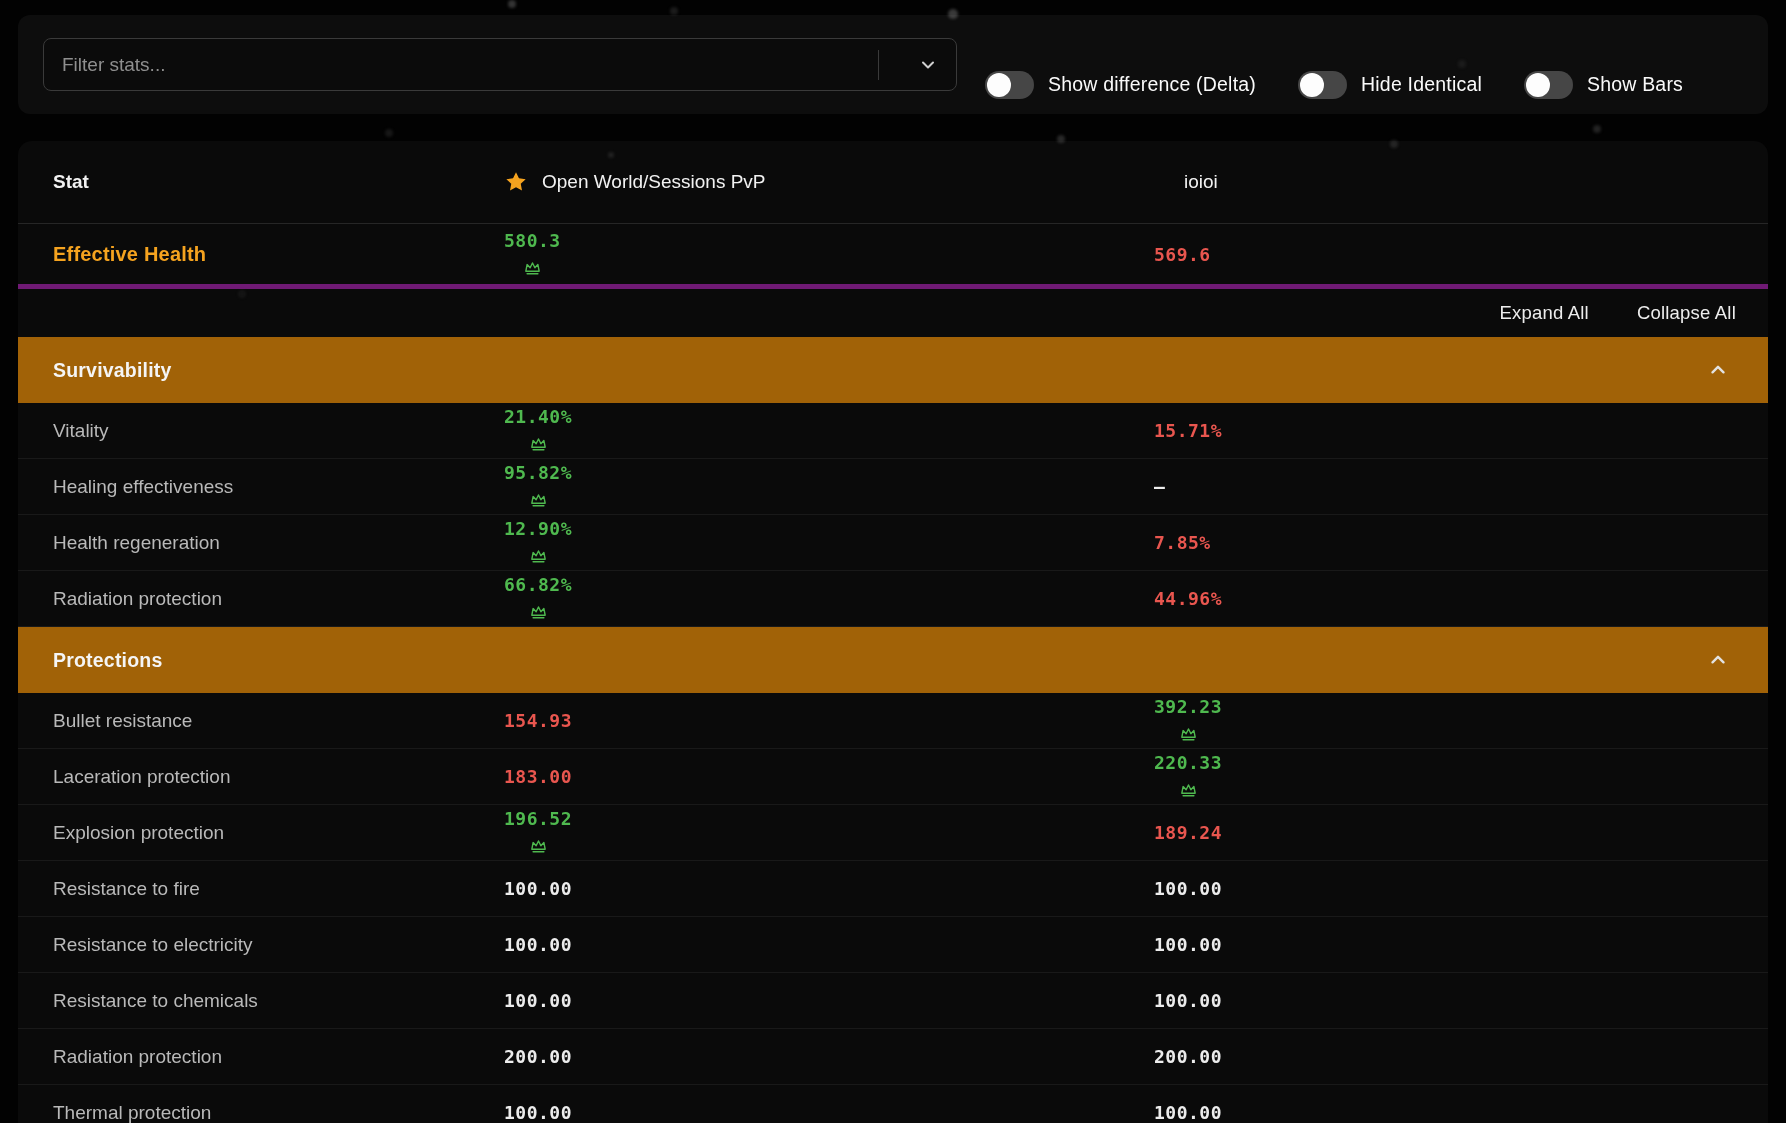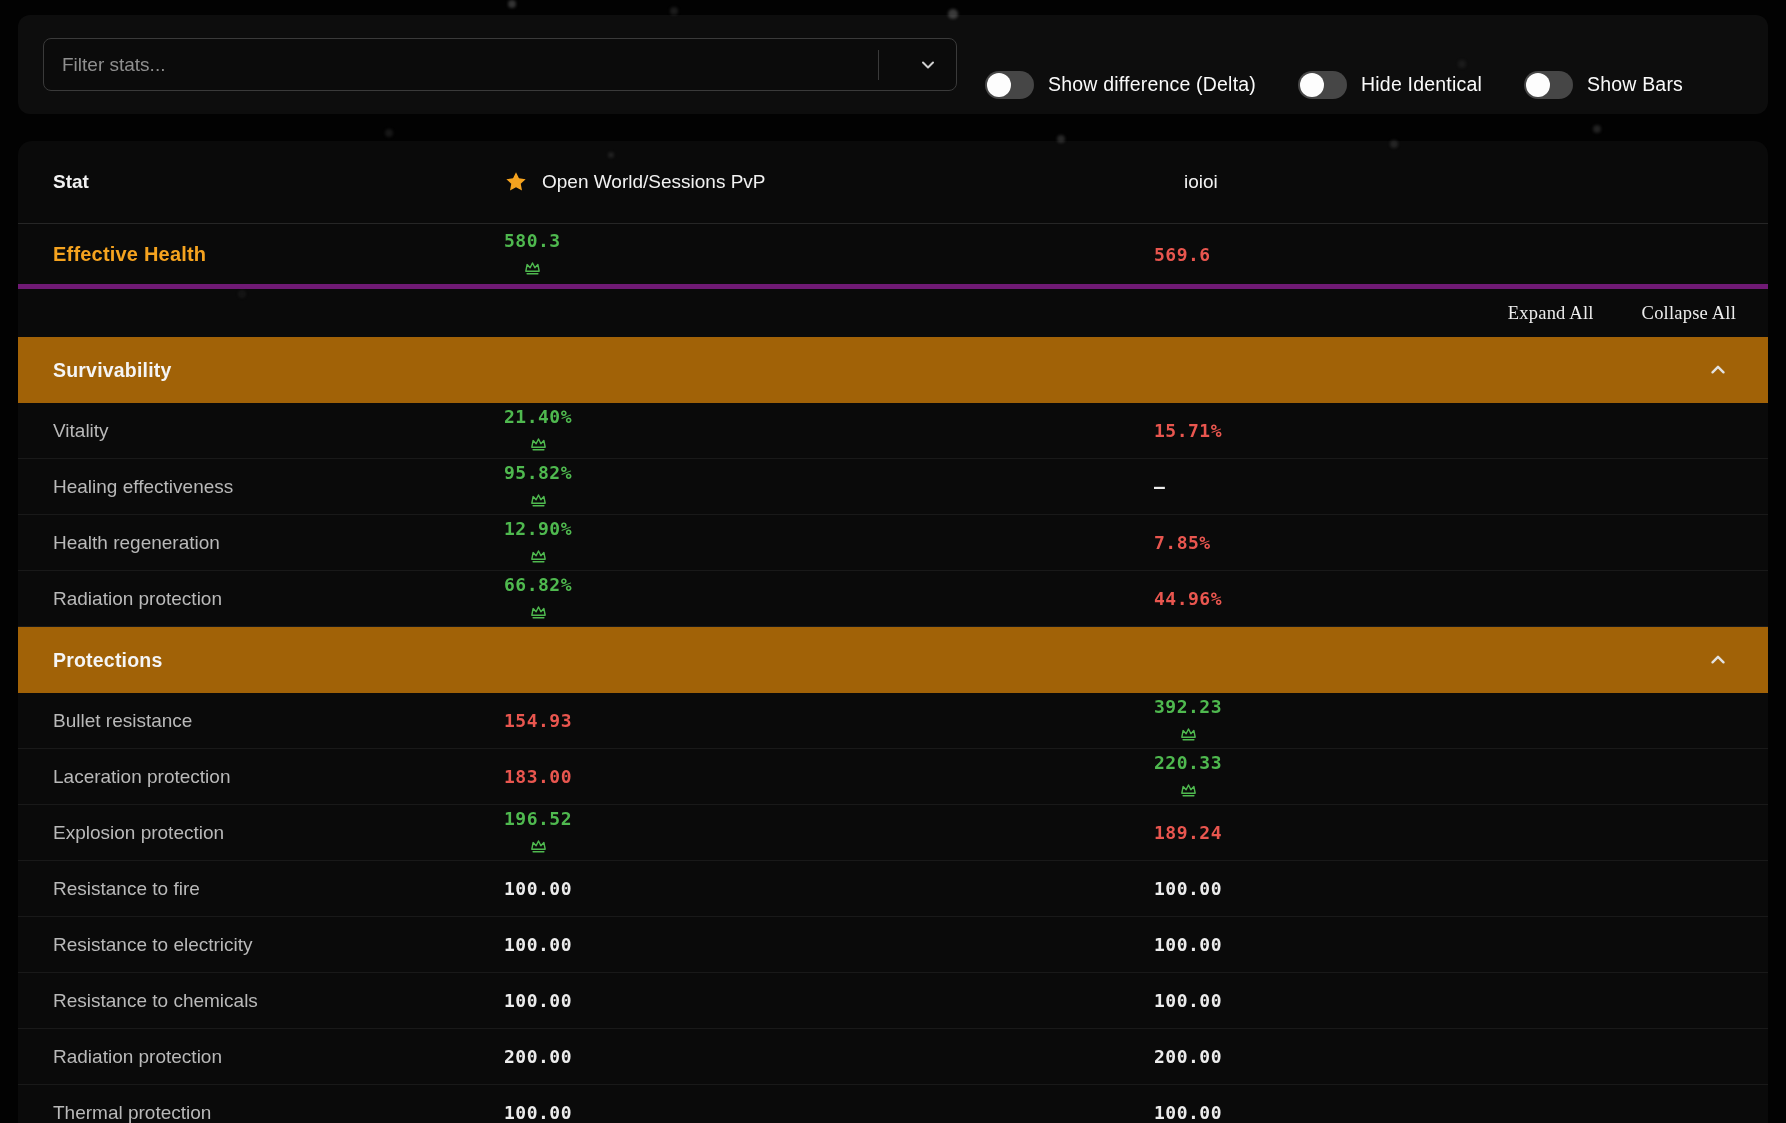--- a/index.html
+++ b/index.html
@@ -78,21 +78,21 @@
   .row{display:grid;grid-template-columns:486px 650px 1fr;align-items:center;}
   .summary-row{height:60px;border-bottom:5px solid #701a75;}
   .summary-label{color:var(--orange);font-weight:700;font-size:20px;letter-spacing:.2px;}
 
   .actions-row{
     height:48px;display:flex;justify-content:flex-end;align-items:center;
     gap:48px;padding-right:32px;
   }
   .action-btn{
     background:none;border:none;color:#ededed;font-size:18.5px;
-    font-family:Liberation Serif, serif;font-weight:500;cursor:pointer;padding:0;letter-spacing:.2px;
+    font-family:Liberation Sans, sans-serif;font-weight:500;cursor:pointer;padding:0;letter-spacing:.2px;
   }
 
   .section-header{
     height:66px;background:#a16207;display:flex;align-items:center;
     justify-content:space-between;padding:0 35px;cursor:pointer;
   }
   .section-title{font-size:19.5px;font-weight:700;color:#f5f5f5;letter-spacing:.2px;}
   .chev-up{width:22px;height:22px;fill:none;stroke:#e2e2e2;stroke-width:2.6;
     stroke-linecap:round;stroke-linejoin:round;margin-right:4px;}
 

